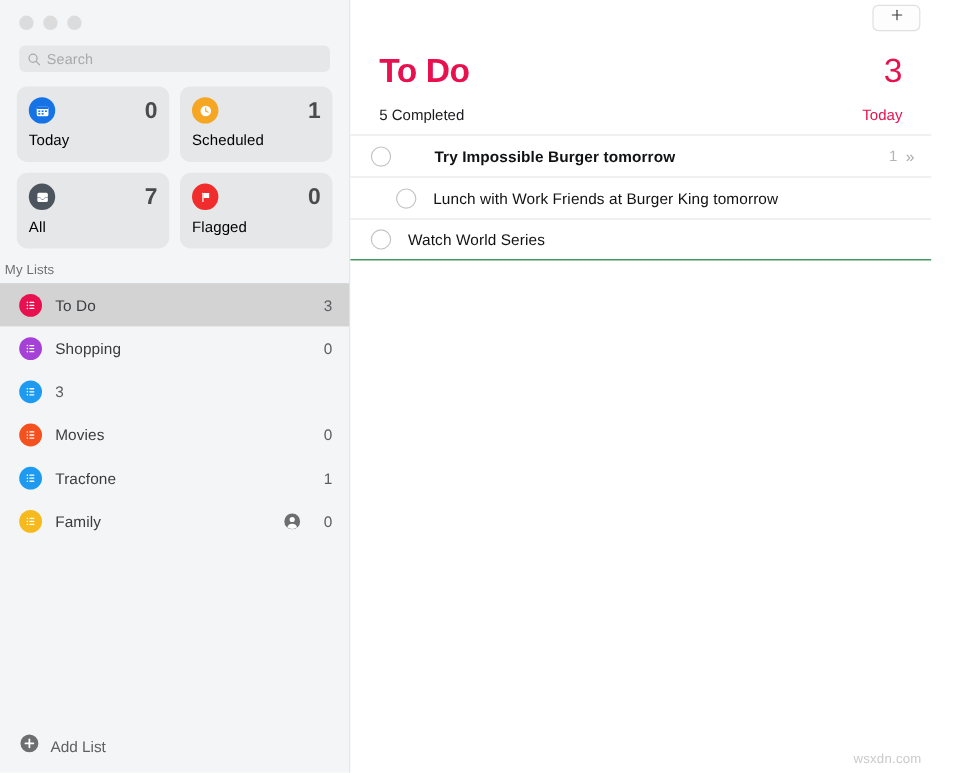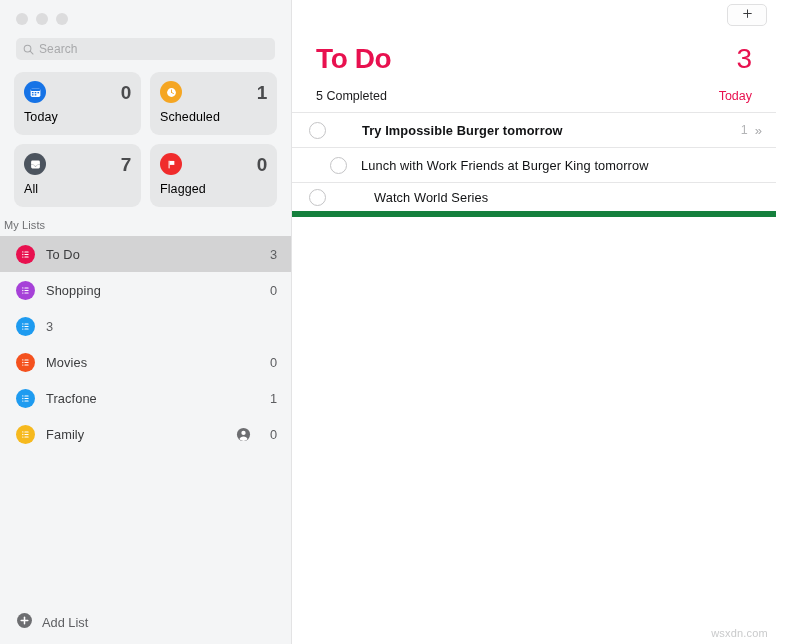--- a/index.html
+++ b/index.html
@@ -83,21 +83,21 @@
   }
   .completed-text { font-size: 12.5px; color: #1c1c1e; }
   .show-link { font-size: 12.5px; cursor: pointer; }
 
   .tasks { margin-top: 9px; }
   .task {
     display: flex; align-items: center; min-height: 35px;
     border-top: 1px solid #e6e6e7;
     padding-right: 14px;
   }
-  .task:last-child { border-bottom: 6px solid #15803d; gap: 34px; }
+  .task:last-child { border-bottom: 1px solid #15803d; }
   .task-indent-0 { padding-left: 17px; }
   .task-indent-1 { padding-left: 38px; }
   .circle { width: 17px; height: 17px; border-radius: 50%; border: 1.3px solid #c4c4c6; flex: 0 0 17px; }
   .task-text { font-size: 12.8px; color: #111214; margin-left: 14px; flex: 1; letter-spacing: .1px; }
   .task-text.bold { font-weight: 700; margin-left: 36px; }
   .task-meta { display: flex; align-items: center; gap: 7px; color: #b4b5b7; font-size: 12.5px; }
   .chev { font-size: 13px; color: #a9aaac; }
 
   .watermark {
     position: absolute; right: 8px; bottom: 5px;

